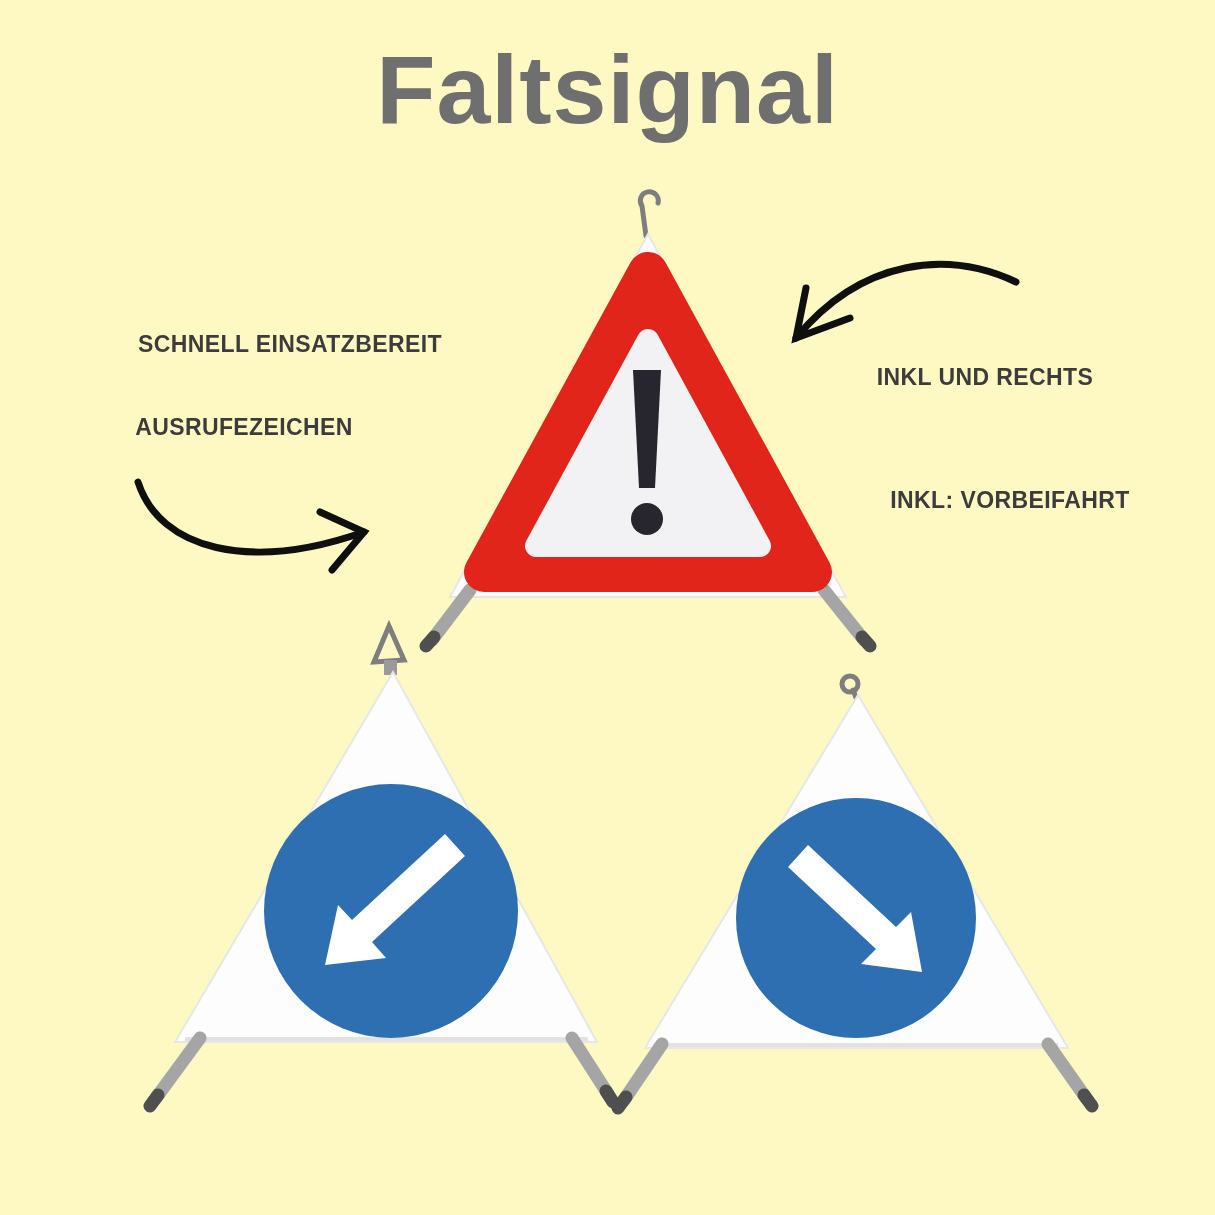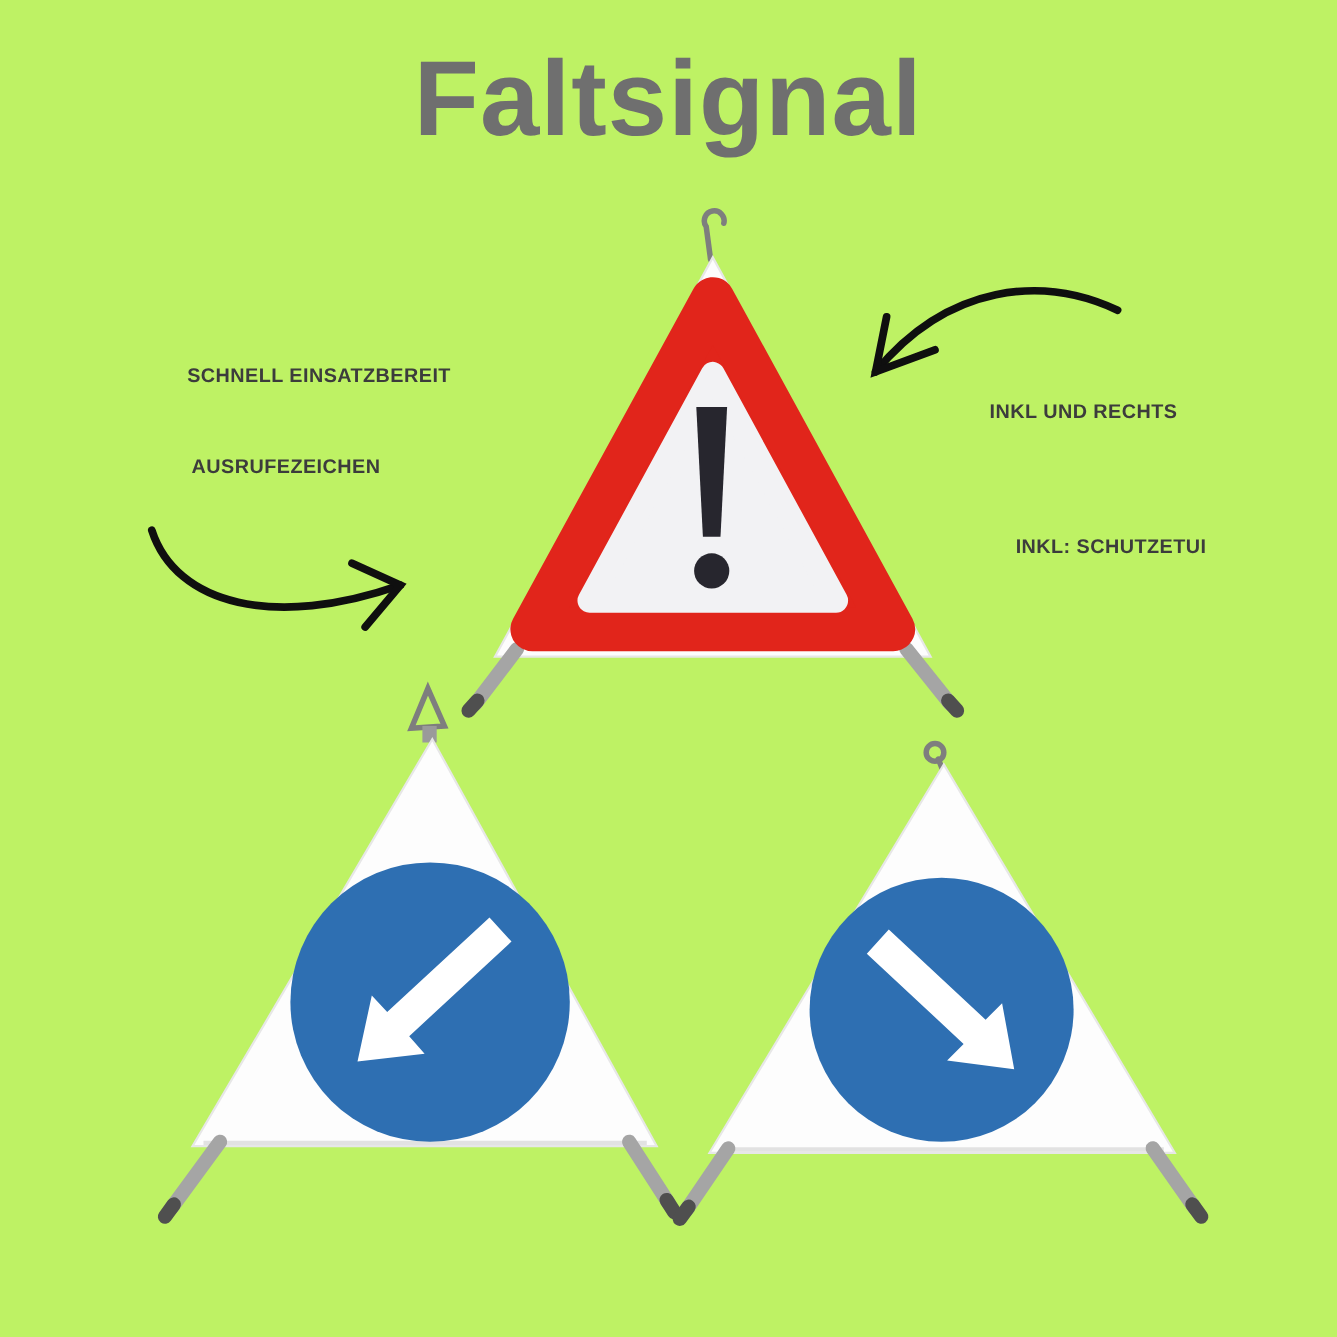--- a/index.html
+++ b/index.html
@@ -5,45 +5,45 @@
   html, body {
     margin: 0;
     padding: 0;
     background: #ffffff;
     font-family: "Liberation Sans", sans-serif;
   }
   #canvas {
     position: relative;
     width: 1215px;
     height: 1215px;
-    background: #bef264;
+    background: #fef9c3;
     overflow: hidden;
   }
   #title {
     position: absolute;
     top: 34px;
     left: 0;
     width: 100%;
     text-align: center;
     font-size: 97px;
     font-weight: 700;
     letter-spacing: 1px;
     color: var(--title-gray, #6f6f6f);
   }
   .annotation {
     position: absolute;
     font-weight: 700;
-    font-size: 18px;
+    font-size: 23px;
     letter-spacing: 0.4px;
     color: var(--label-dark, #3c3c3c);
     text-align: center;
     line-height: 1.3;
   }
   #label-left-top   { left: 90px;  top: 330px; width: 400px; }
-  #label-left-bottom{ left: 110px; top: 413px; width: 300px; }
+  #label-left-bottom{ left: 94px; top: 413px; width: 300px; }
   #label-right-top  { left: 830px; top: 363px; width: 310px; }
   #label-right-bottom{ left: 855px; top: 486px; width: 310px; }
 
   #graphic { position: absolute; left: 0; top: 0; }
 
   .fabric   { fill: var(--fabric-white, #fdfdfd); stroke: #e7e7e7; stroke-width: 2; }
   .red-tri  { fill: var(--warning-red, #e1251b); stroke: var(--warning-red, #e1251b);
               stroke-width: 40; stroke-linejoin: round; }
   .white-tri{ fill: var(--inner-white, #f2f2f4); stroke: var(--inner-white, #f2f2f4);
               stroke-width: 22; stroke-linejoin: round; }
@@ -117,15 +117,15 @@
   </svg>
 
   <div id="label-left-top" class="annotation">SCHNELL EINSATZBEREIT</div>
 
   <div id="label-left-bottom" class="annotation">AUSRUFEZEICHEN</div>
 
   <div id="label-right-top" class="annotation">
     <div>INKL UND RECHTS</div>
   </div>
 
-  <div id="label-right-bottom" class="annotation">INKL: SCHUTZETUI</div>
+  <div id="label-right-bottom" class="annotation">INKL: VORBEIFAHRT</div>
 
 </div>
 
 </body></html>

